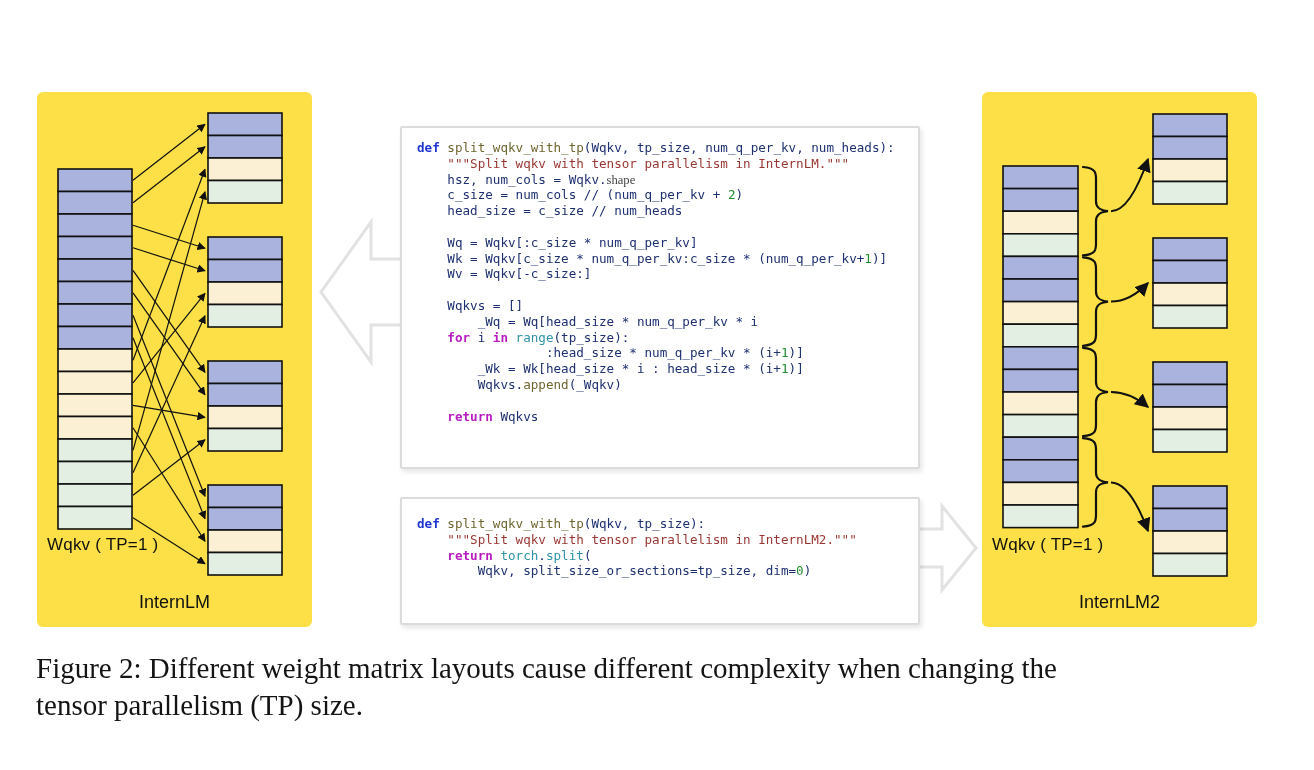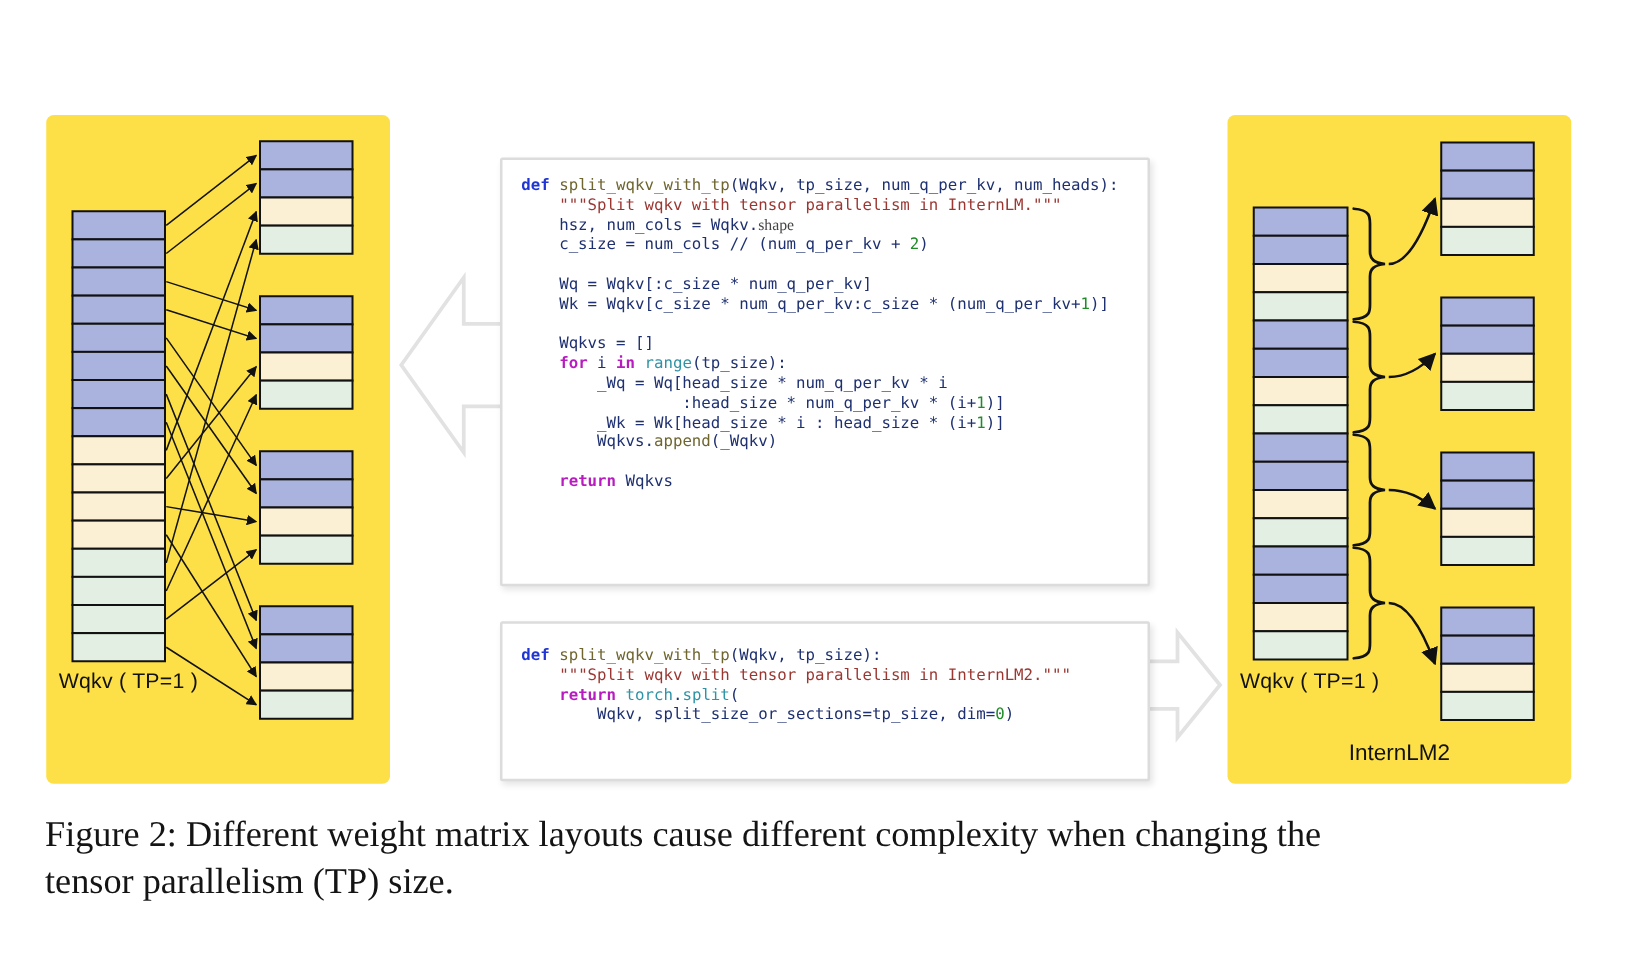--- a/index.html
+++ b/index.html
@@ -104,20 +104,21 @@
         <line x1="96" y1="178.3" x2="168" y2="280.3" stroke="#111111" stroke-width="1.2" marker-end="url(#ah-l)"></line>
         <line x1="96" y1="200.8" x2="168" y2="302.8" stroke="#111111" stroke-width="1.2" marker-end="url(#ah-l)"></line>
         <line x1="96" y1="313.3" x2="168" y2="325.3" stroke="#111111" stroke-width="1.2" marker-end="url(#ah-l)"></line>
         <line x1="96" y1="403.3" x2="168" y2="347.8" stroke="#111111" stroke-width="1.2" marker-end="url(#ah-l)"></line>
         <line x1="96" y1="223.3" x2="168" y2="404.3" stroke="#111111" stroke-width="1.2" marker-end="url(#ah-l)"></line>
         <line x1="96" y1="245.8" x2="168" y2="426.8" stroke="#111111" stroke-width="1.2" marker-end="url(#ah-l)"></line>
         <line x1="96" y1="335.8" x2="168" y2="449.3" stroke="#111111" stroke-width="1.2" marker-end="url(#ah-l)"></line>
         <line x1="96" y1="425.8" x2="168" y2="471.8" stroke="#111111" stroke-width="1.2" marker-end="url(#ah-l)"></line>
       </svg>
     <div class="matrix-label">Wqkv ( TP=1 )</div>
+    <div class="panel-title">InternLM</div>
   </div>
 
   <div class="panel panel-right">
     <svg id="svg-right" width="275" height="535">
         <defs>
           <marker id="ah-r" viewBox="0 0 10 10" refX="9" refY="5" markerWidth="7" markerHeight="7" orient="auto">
             <path d="M0,0 L10,5 L0,10 z" fill="#111111"></path>
           </marker>
         </defs>
         <rect x="21" y="74.0" width="75" height="22.6" fill="#aab3de" stroke="#111111" stroke-width="1.6"></rect>
@@ -164,27 +165,29 @@
     <div class="matrix-label">Wqkv ( TP=1 )</div>
     <div class="panel-title">InternLM2</div>
   </div>
 
   <div class="code-box code-box-1">
     <div class="code">
         <div class="code-line"><span class="tk-kw">def</span><span class="tk-d"> </span><span class="tk-fn">split_wqkv_with_tp</span><span class="tk-d">(Wqkv, tp_size, num_q_per_kv, num_heads):</span></div>
         <div class="code-line"><span class="tk-d">    </span><span class="tk-str">"""Split wqkv with tensor parallelism in InternLM."""</span></div>
         <div class="code-line"><span class="tk-d">    hsz, num_cols = Wqkv.</span><span class="tk-attr">shape</span></div>
         <div class="code-line"><span class="tk-d">    c_size = num_cols // (num_q_per_kv + </span><span class="tk-num">2</span><span class="tk-d">)</span></div>
+        <div class="code-line"><span class="tk-d">    head_size = c_size // num_heads</span></div>
         <div class="code-line">&nbsp;</div>
         <div class="code-line"><span class="tk-d">    Wq = Wqkv[:c_size * num_q_per_kv]</span></div>
         <div class="code-line"><span class="tk-d">    Wk = Wqkv[c_size * num_q_per_kv:c_size * (num_q_per_kv+</span><span class="tk-num">1</span><span class="tk-d">)]</span></div>
+        <div class="code-line"><span class="tk-d">    Wv = Wqkv[-c_size:]</span></div>
         <div class="code-line">&nbsp;</div>
         <div class="code-line"><span class="tk-d">    Wqkvs = []</span></div>
+        <div class="code-line"><span class="tk-d">        _Wq = Wq[head_size * num_q_per_kv * i</span></div>
         <div class="code-line"><span class="tk-d">    </span><span class="tk-ctrl">for</span><span class="tk-d"> i </span><span class="tk-ctrl">in</span><span class="tk-d"> </span><span class="tk-bi">range</span><span class="tk-d">(tp_size):</span></div>
-        <div class="code-line"><span class="tk-d">        _Wq = Wq[head_size * num_q_per_kv * i</span></div>
         <div class="code-line"><span class="tk-d">                 :head_size * num_q_per_kv * (i+</span><span class="tk-num">1</span><span class="tk-d">)]</span></div>
         <div class="code-line"><span class="tk-d">        _Wk = Wk[head_size * i : head_size * (i+</span><span class="tk-num">1</span><span class="tk-d">)]</span></div>
         <div class="code-line"><span class="tk-d">        Wqkvs.</span><span class="tk-fn">append</span><span class="tk-d">(_Wqkv)</span></div>
         <div class="code-line">&nbsp;</div>
         <div class="code-line"><span class="tk-d">    </span><span class="tk-ctrl">return</span><span class="tk-d"> Wqkvs</span></div>
       </div>
   </div>
 
   <div class="code-box code-box-2">
     <div class="code">

